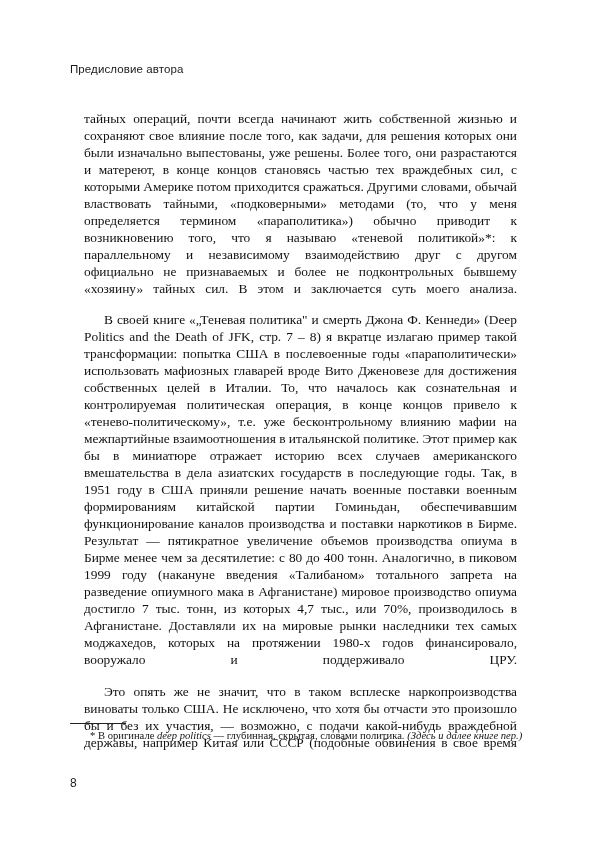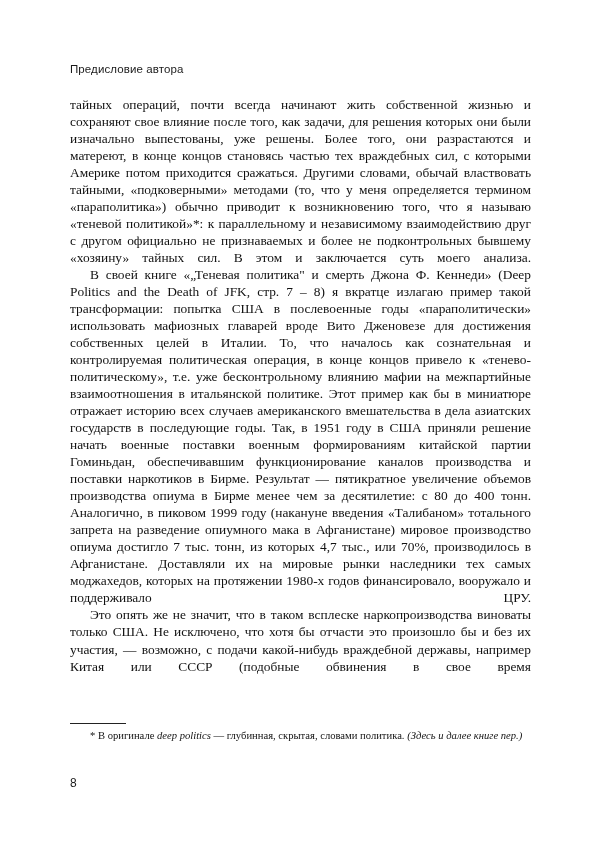--- a/index.html
+++ b/index.html
@@ -36,21 +36,21 @@
     width: 461px;
   }
 
   .para {
     font-family: "Liberation Serif", serif;
     font-size: 13.4px;
     line-height: 17.02px;
     color: #111111;
     text-align: justify;
     text-align-last: left;
-    margin: 0;
+    margin: 14px;
     hyphens: manual;
     -webkit-hyphens: manual;
     word-spacing: -0.1px;
   }
 
   .para + .para {
     text-indent: 20px;
   }
 
   .para.last-justify {

